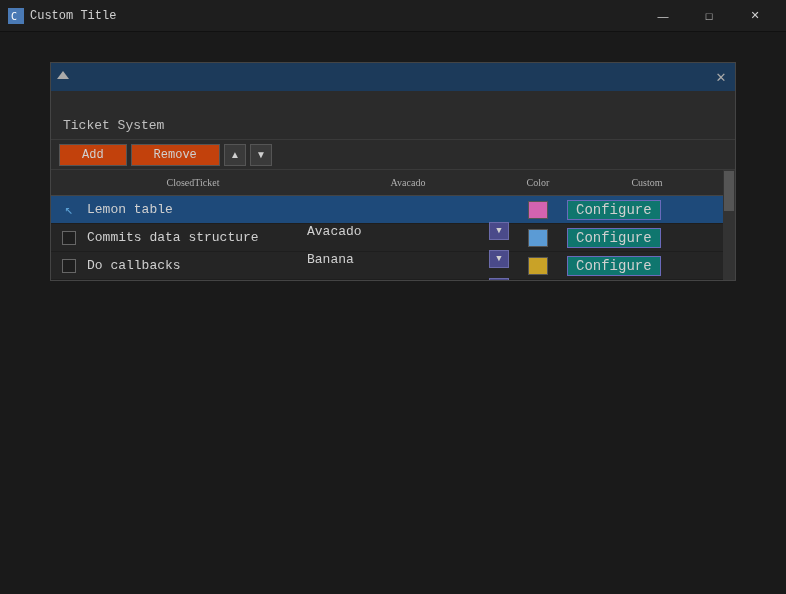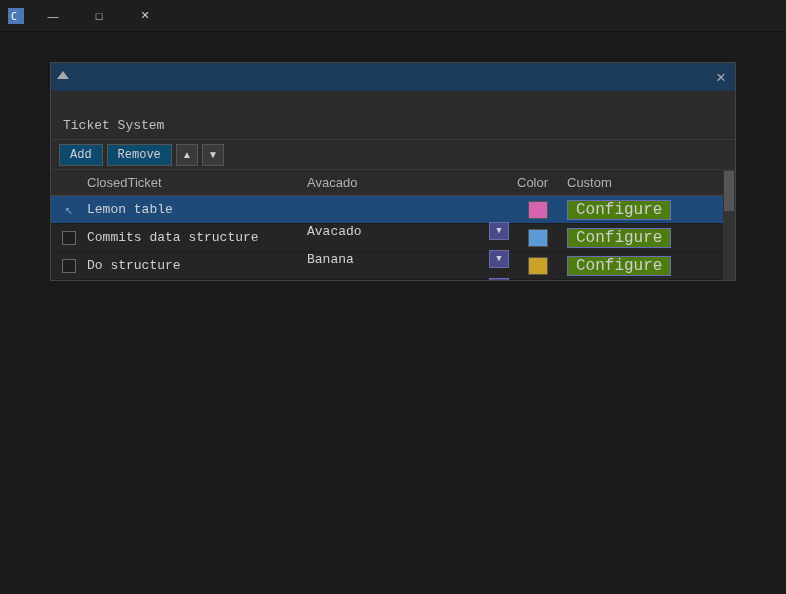--- a/index.html
+++ b/index.html
@@ -137,22 +137,22 @@
       background: #2b2b2b;
       display: flex;
       align-items: center;
       padding: 0 8px;
       gap: 4px;
       border-bottom: 1px solid #3a3a3a;
     }
 
     .toolbar-btn {
       height: 22px;
-      padding: 0 10px;
-      background: #0c4a6e;
+      padding: 0 22px;
+      background: #c2410c;
       border: 1px solid #555;
       color: #d0d0d0;
       cursor: pointer;
       font-size: 12px;
       font-family: 'Courier New', monospace;
       display: flex;
       align-items: center;
       justify-content: center;
     }
 
@@ -181,23 +181,24 @@
       display: flex;
       align-items: center;
       height: 26px;
       background: #2b2b2b;
       border-bottom: 1px solid #444;
       padding: 0 4px;
     }
 
     .th {
       color: #b0b0b0;
-      font-size: 13px;
-      font-family: Liberation Sans, sans-serif;
+      font-size: 10px;
+      font-family: Liberation Serif, serif;
       padding: 0 4px;
+      text-align: center;
     }
 
     .th-checkbox {
       width: 28px;
     }
 
     .th-ticket {
       width: 220px;
     }
 
@@ -286,25 +287,25 @@
       border: 1px solid #555;
     }
 
     .td-commits {
       flex: 1;
     }
 
     .configure-btn {
       height: 20px;
       padding: 0 8px;
-      background: #4d7c0f;
+      background: #0f766e;
       border: 1px solid #6a6abb;
       color: #d0d0d0;
       cursor: pointer;
-      font-size: 16px;
+      font-size: 14px;
       font-family: 'Courier New', monospace;
       display: flex;
       align-items: center;
     }
 
     
     .checkbox {
       width: 14px;
       height: 14px;
       border: 1px solid #666;
@@ -347,20 +348,21 @@
 
 <div class="os-window">
 
   <div class="os-titlebar">
     <div class="os-titlebar-icon">
       <svg width="16" height="16" viewBox="0 0 16 16">
         <rect x="1" y="1" width="14" height="14" fill="#4a7ab5" rx="1"></rect>
         <text x="3" y="12" fill="white" font-size="10" font-family="monospace">C</text>
       </svg>
     </div>
+    <span class="os-titlebar-title">Custom Title</span>
     <div class="os-titlebar-controls">
       <button class="os-titlebar-btn">—</button>
       <button class="os-titlebar-btn">□</button>
       <button class="os-titlebar-btn close">✕</button>
     </div>
   </div>
 
   <div class="desktop">
 
     <div class="dialog">
@@ -427,21 +429,21 @@
                 <div class="color-swatch" style="background-color: rgb(91, 155, 213);"></div>
               </div>
               <div class="td td-commits">
                 <button class="configure-btn">Configure</button>
               </div>
             </div>
             <div class="table-row">
               <div class="td td-checkbox">
                 <div class="checkbox"></div>
               </div>
-              <div class="td td-ticket">Do structure</div>
+              <div class="td td-ticket">Do callbacks</div>
               <div class="td td-status">
                 <span class="status-text">Ticket</span>
                 <div class="status-dropdown">▼</div>
               </div>
               <div class="td td-color">
                 <div class="color-swatch" style="background-color: rgb(201, 162, 39);"></div>
               </div>
               <div class="td td-commits">
                 <button class="configure-btn">Configure</button>
               </div>

